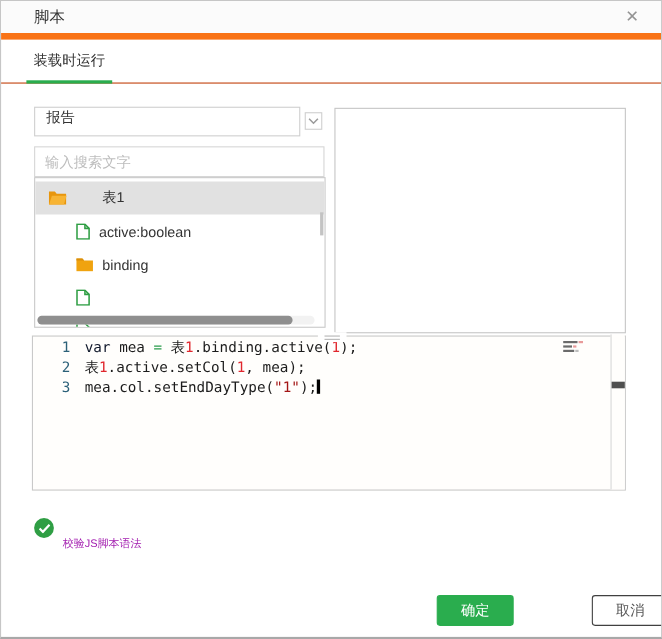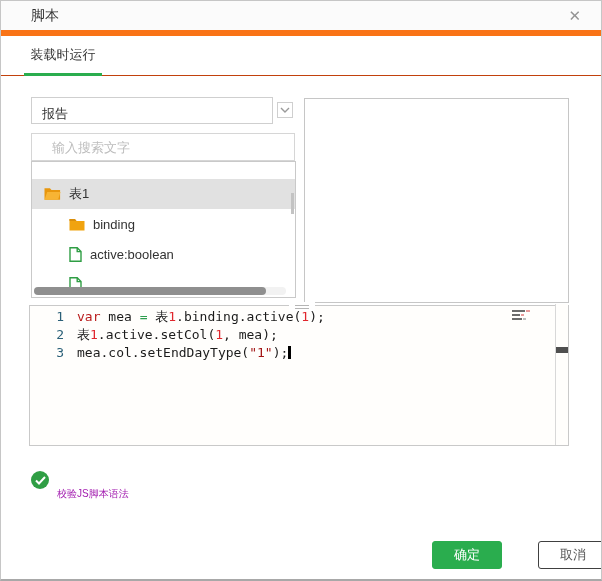--- a/index.html
+++ b/index.html
@@ -13,72 +13,72 @@
     border-bottom:6px solid #f97316; display:flex; align-items:center; padding:0 20px 0 30px; }
   .title{ font-size:14px; color:#333; }
   .close{ margin-left:auto; color:#949494; font-size:15px; cursor:pointer; line-height:1; }
   
   .tabbar{ position:absolute; left:0; top:35px; right:0; height:40px; border-bottom:1px solid #c2410c; }
   .tab{ position:absolute; left:23px; top:0; width:78px; height:30px; text-align:center;
     font-size:13px; color:#333; padding-top:10px; cursor:pointer; }
   .tab-underline{ position:absolute; left:0; bottom:-10px; width:78px; height:3px; background:#2aad4e; }
   
   .combo{ position:absolute; left:30px; top:96px; width:242px; height:27px;
-    border:1px solid #cfcfcf; font-size:13px; color:#333; display:flex; align-items:flex-end;
+    border:1px solid #cfcfcf; font-size:13px; color:#333; display:flex; align-items:flex-start;
     padding-left:10px; background:#fff; cursor:pointer; }
   .combo-arrow{ position:absolute; left:276px; top:101px; width:16px; height:16px;
     border:1px solid #cfcfcf; background:#fff; display:flex; align-items:center; justify-content:center; cursor:pointer; }
   
   .search{ position:absolute; left:30px; top:132px; width:264px; height:28px;
-    border:1px solid #d6d6d6; font-size:13px; padding:0 20px; color:#333; outline:none;
+    border:1px solid #d6d6d6; font-size:13px; padding:0 9px; color:#333; outline:none;
     font-family:"Liberation Sans","DejaVu Sans",sans-serif; }
   .search::placeholder{ color:#bdbdbd; }
   
   .tree{ position:absolute; left:30px; top:160px; width:265px; height:137px;
     border:1px solid #c9c9c9; background:#fff; overflow:hidden; }
   .trow{ position:relative; height:30px; display:flex; align-items:center; font-size:13px; color:#333; cursor:pointer; }
-  .trow.first{ margin-top:17px; }
+  .trow.first{ margin-top:3px;gap:24px; }
   .trow.sel{ background:#e1e1e1; }
   .trow .ticon{ display:flex; align-items:center; margin-right:8px; }
   .lvl0{ padding-left:12px; } .lvl1{ padding-left:37px; }
   .hscroll{ position:absolute; left:2px; right:9px; bottom:2px; height:8px; background:#f2f2f2; border-radius:4px; }
   .hthumb{ position:absolute; left:0; top:0; height:8px; width:92%; background:#8f8f8f; border-radius:4px; }
   .vthumb{ position:absolute; right:1px; top:31px; width:3px; height:21px; background:#c3c3c3; }
   
   .preview{ position:absolute; left:303px; top:97px; width:265px; height:205px;
     border:1px solid #c6c6c6; background:#fff; }
   
   .splitter{ position:absolute; left:288px; top:301px; width:26px; height:9px; background:#fff;
     display:flex; flex-direction:column; justify-content:center; gap:2px; align-items:center; cursor:row-resize; z-index:3; }
   .splitter i{ display:block; width:14px; height:1px; background:#b5b5b5; }
   
   .editor{ position:absolute; left:28px; top:304px; width:540px; height:141px;
     border:1px solid #c9c9c9; background:#fffefc; font-family:"DejaVu Sans Mono","Liberation Mono",monospace;
     font-size:13px; padding-top:2px; cursor:text; }
   .codeline{ height:18px; line-height:18px; white-space:pre; display:flex; }
   .ln{ width:34px; text-align:right; color:#2b6078; flex:none; }
   .code{ padding-left:13px; color:#1c1c1c; }
-  .kw{ color:#b91c1c; } .num{ color:#e0262d; } .str{ color:#a31515; } .op{ color:#2e9e4f; }
+  .kw{ color:#0f172a; } .num{ color:#e0262d; } .str{ color:#a31515; } .op{ color:#2e9e4f; }
   .caret{ display:inline-block; width:3px; height:13px; background:#000; vertical-align:-2px; }
   .minimap{ position:absolute; right:24px; top:4px; width:32px; display:flex; flex-direction:column; gap:2px; }
   .mline{ display:flex; gap:1px; height:2px; }
   .mline i{ display:block; height:2px; }
   .m-d{ background:#6b6b6b; } .m-r{ background:#e89a9a; } .m-l{ background:#bdbdbd; }
   .escroll{ position:absolute; top:-2px; right:0; bottom:0; width:13px; border-left:1px solid #d8d8d8; background:#fffefc; }
   .ethumb{ position:absolute; left:0; right:0; top:43px; height:6px; background:#4f4f4f; }
   
   .validate{ position:absolute; left:30px; top:458px; display:flex; align-items:center; gap:8px; }
   .vcheck{ width:18px; height:18px; border-radius:50%; background:#2f9e44; display:flex;
     align-items:center; justify-content:center; cursor:pointer; }
   .vlabel{ font-size:10px; color:#a21caf;margin-top:28px; }
   
   .btn{ position:absolute; top:540px; width:70px; height:28px; border-radius:3px; font-size:13px;
     display:flex; align-items:center; justify-content:center; cursor:pointer;
     font-family:"Liberation Sans","DejaVu Sans",sans-serif; }
-  .btn-ok{ left:431px; background:#2aad4e; color:#fff; border:1px solid #2aad4e; }
+  .btn-ok{ left:396px; background:#2aad4e; color:#fff; border:1px solid #2aad4e; }
   .btn-cancel{ left:501px; background:#fff; color:#555; border:1px solid #404040;margin-left:36px; }
 </style>
 </head>
 <body>
 
 <div class="dialog">
 
   <div class="header">
     <span class="title">脚本</span>
     <span class="close">✕</span>
@@ -107,35 +107,35 @@
       <span class="ticon">
         <svg width="17" height="14" viewBox="0 0 17 14">
           <path fill="#e8960d" d="M0.5 1.2h5.4l1.6 1.9h8.6V12.8H0.5z"></path>
           <path fill="#f7b434" d="M3.2 5h13.3l-2.4 7.8H0.6z"></path>
         </svg>
       </span>
       <span>表1</span>
     </div>
     <div class="trow lvl1">
       <span class="ticon">
+        <svg width="13" height="15" viewBox="0 0 13 15">
+          <path d="M1 .8h7.2L12 4.6V14.2H1z" fill="#fff" stroke="#2f9e44" stroke-width="1.4"></path>
+          <path d="M8.2 .8v3.8H12" fill="none" stroke="#2f9e44" stroke-width="1.4"></path>
+        </svg>
+      </span>
+      <span>active:boolean</span>
+    </div>
+    <div class="trow lvl1">
+      <span class="ticon">
         <svg width="16" height="13" viewBox="0 0 16 13">
           <path fill="#f0a30f" d="M0.5 1h5.4l1.6 1.9h8V12.5H0.5z"></path>
           <path fill="#d98e0b" d="M0.5 1h5.4l1.6 1.9H0.5z"></path>
         </svg>
       </span>
       <span>binding</span>
-    </div>
-    <div class="trow lvl1">
-      <span class="ticon">
-        <svg width="13" height="15" viewBox="0 0 13 15">
-          <path d="M1 .8h7.2L12 4.6V14.2H1z" fill="#fff" stroke="#2f9e44" stroke-width="1.4"></path>
-          <path d="M8.2 .8v3.8H12" fill="none" stroke="#2f9e44" stroke-width="1.4"></path>
-        </svg>
-      </span>
-      <span>active:boolean</span>
     </div>
     <div class="trow lvl1">
       <span class="ticon">
         <svg width="13" height="15" viewBox="0 0 13 15">
           <path d="M1 .8h7.2L12 4.6V14.2H1z" fill="#fff" stroke="#2f9e44" stroke-width="1.4"></path>
           <path d="M8.2 .8v3.8H12" fill="none" stroke="#2f9e44" stroke-width="1.4"></path>
         </svg>
       </span>
       <span></span>
     </div>

